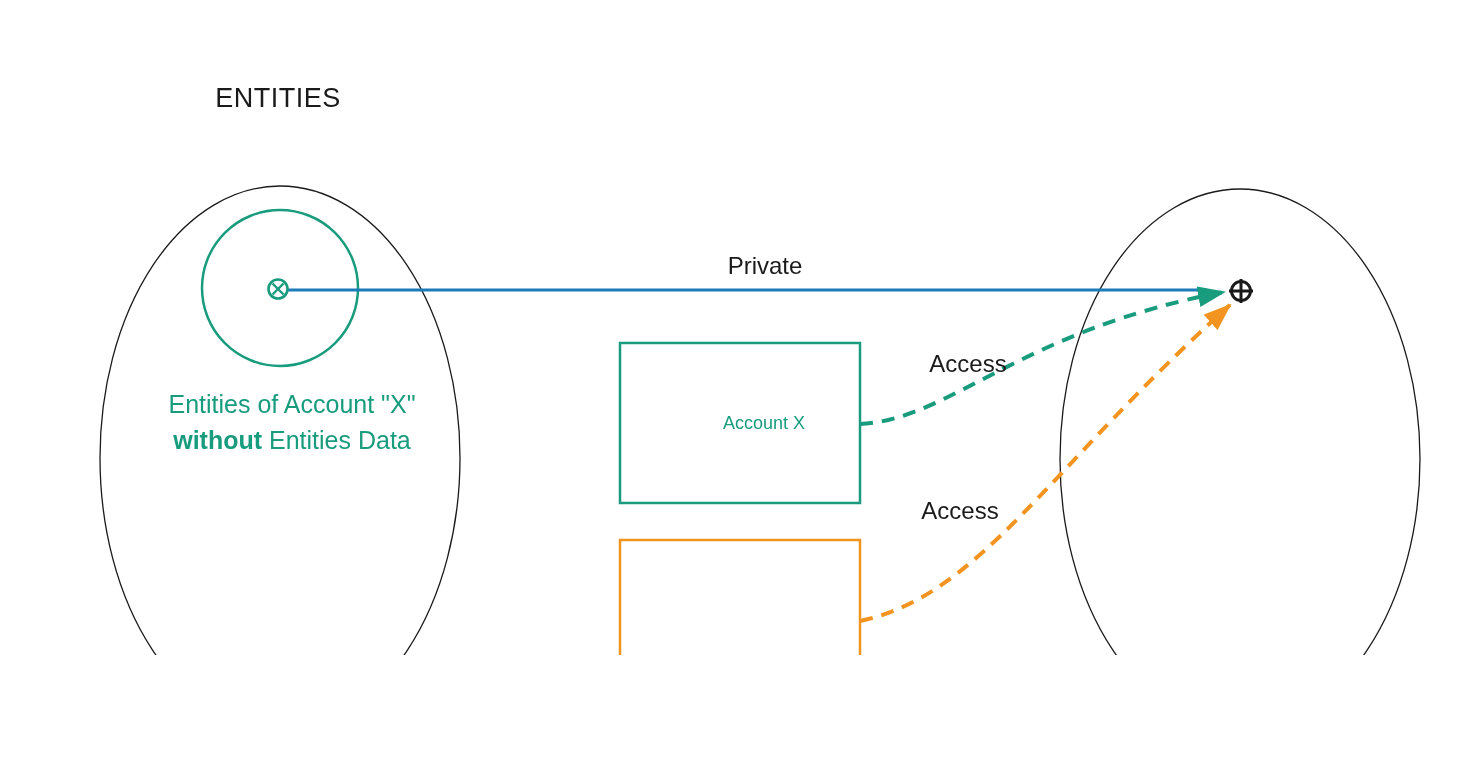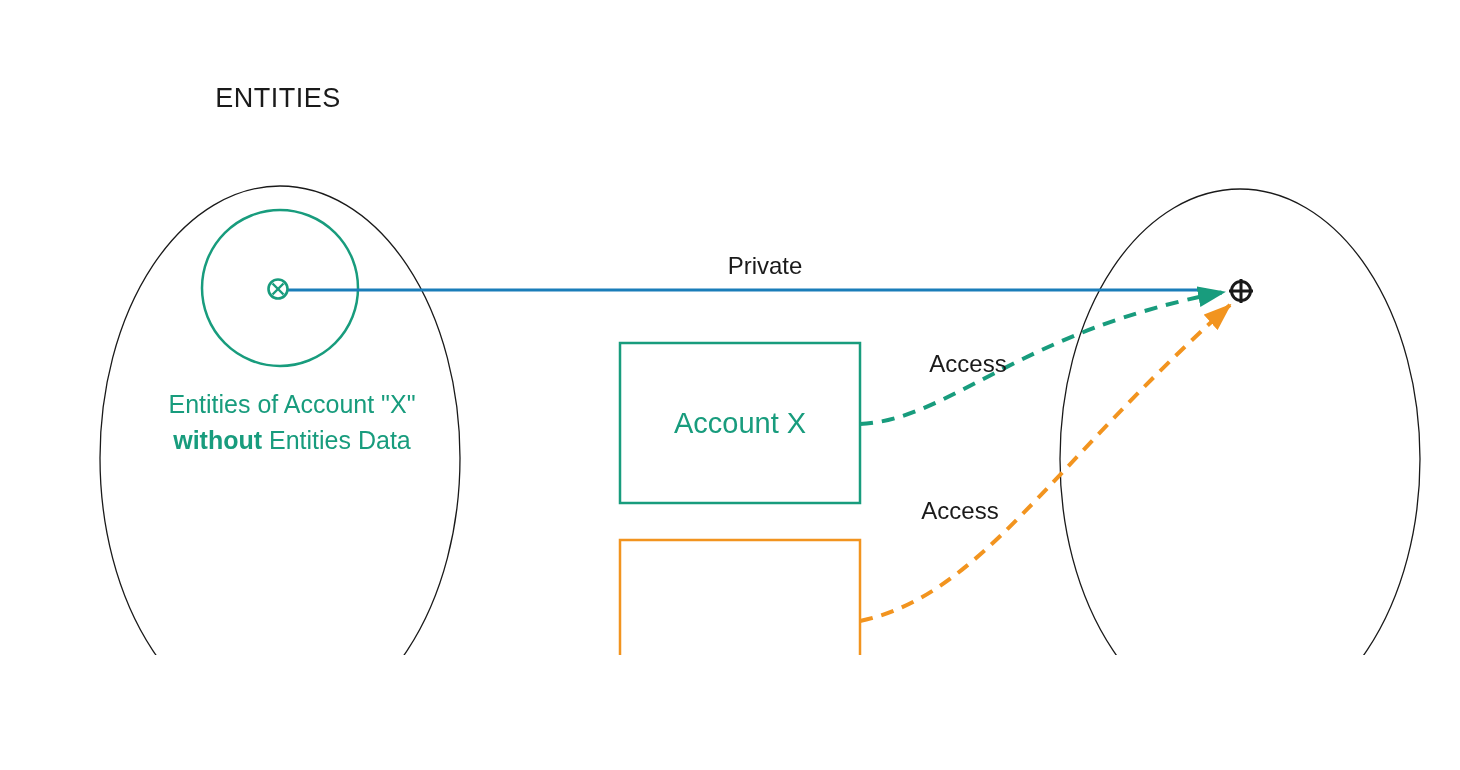--- a/index.html
+++ b/index.html
@@ -31,23 +31,24 @@
     font-size:25px;
     line-height:36px;
     color:var(--teal);
   }
   .caption b{font-weight:700;}
   .node-label-box{
     position:absolute;
     display:flex;
     align-items:center;
     justify-content:center;
-    font-size:29px;
+    font-size:18px;
     line-height:36px;
     pointer-events:none;
+    padding-left:24px;
   }
   .node-label-box.teal{color:var(--teal);}
   .node-label-box.orange{color:var(--orange);}
   svg .thin-outline{stroke:var(--outline);stroke-width:1.3;fill:none;}
   svg .teal-stroke{stroke:var(--teal);fill:none;}
   svg .orange-stroke{stroke:var(--orange);fill:none;}
   svg .blue-stroke{stroke:var(--blue);fill:none;}
   svg .dashed{stroke-width:4;stroke-dasharray:13 9;stroke-linecap:butt;}
 </style>
 </head>

